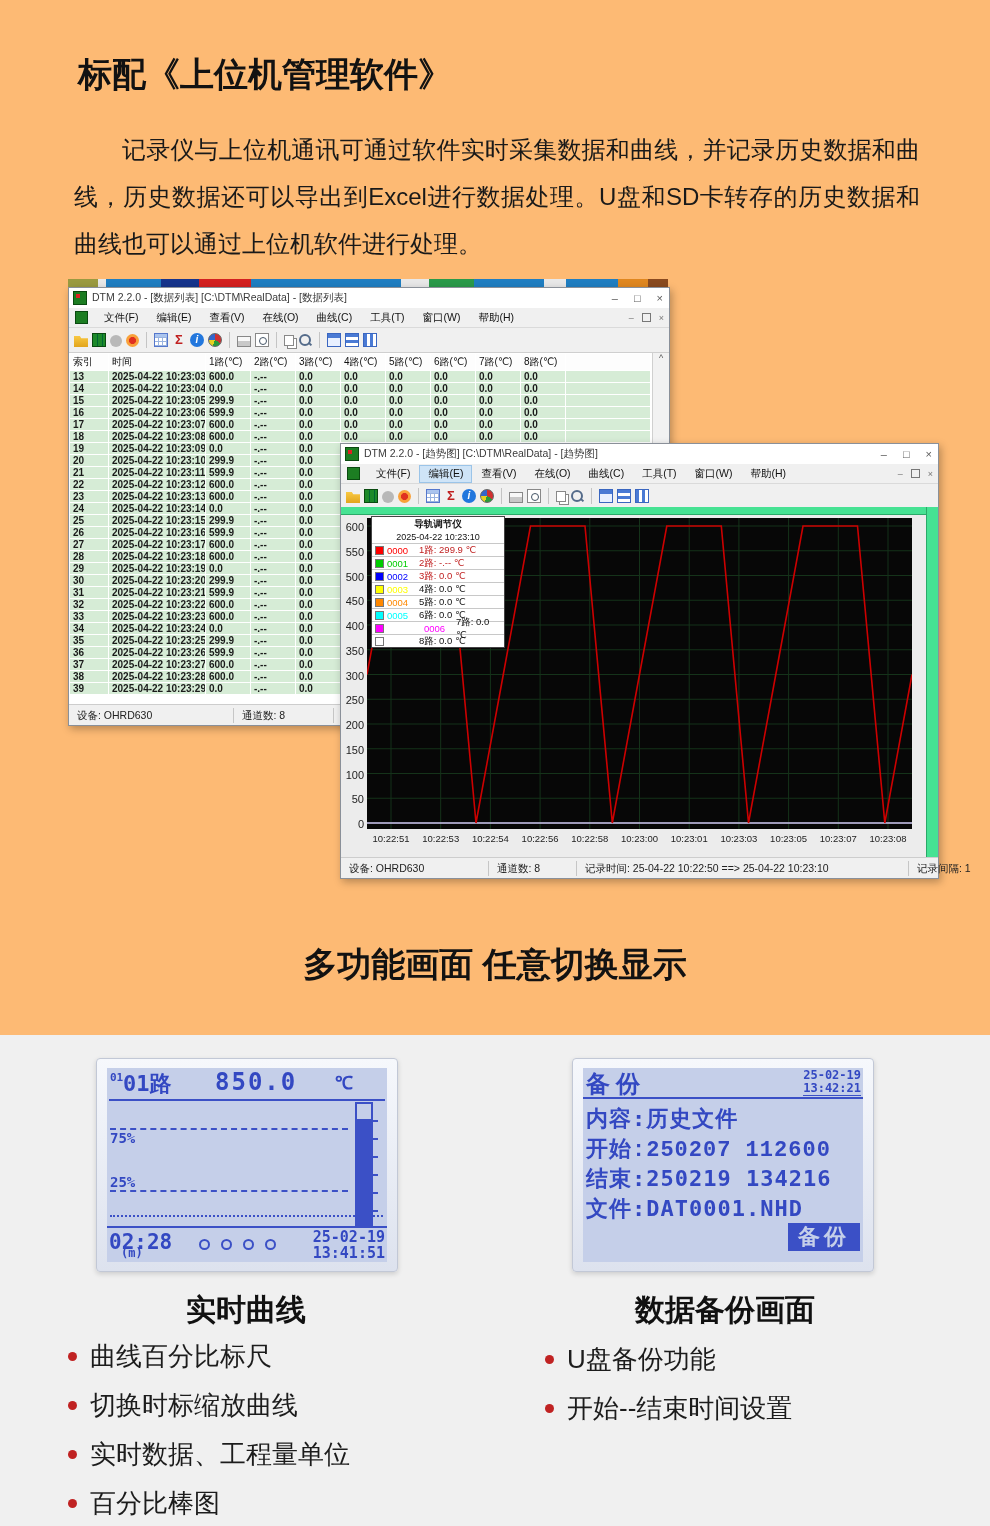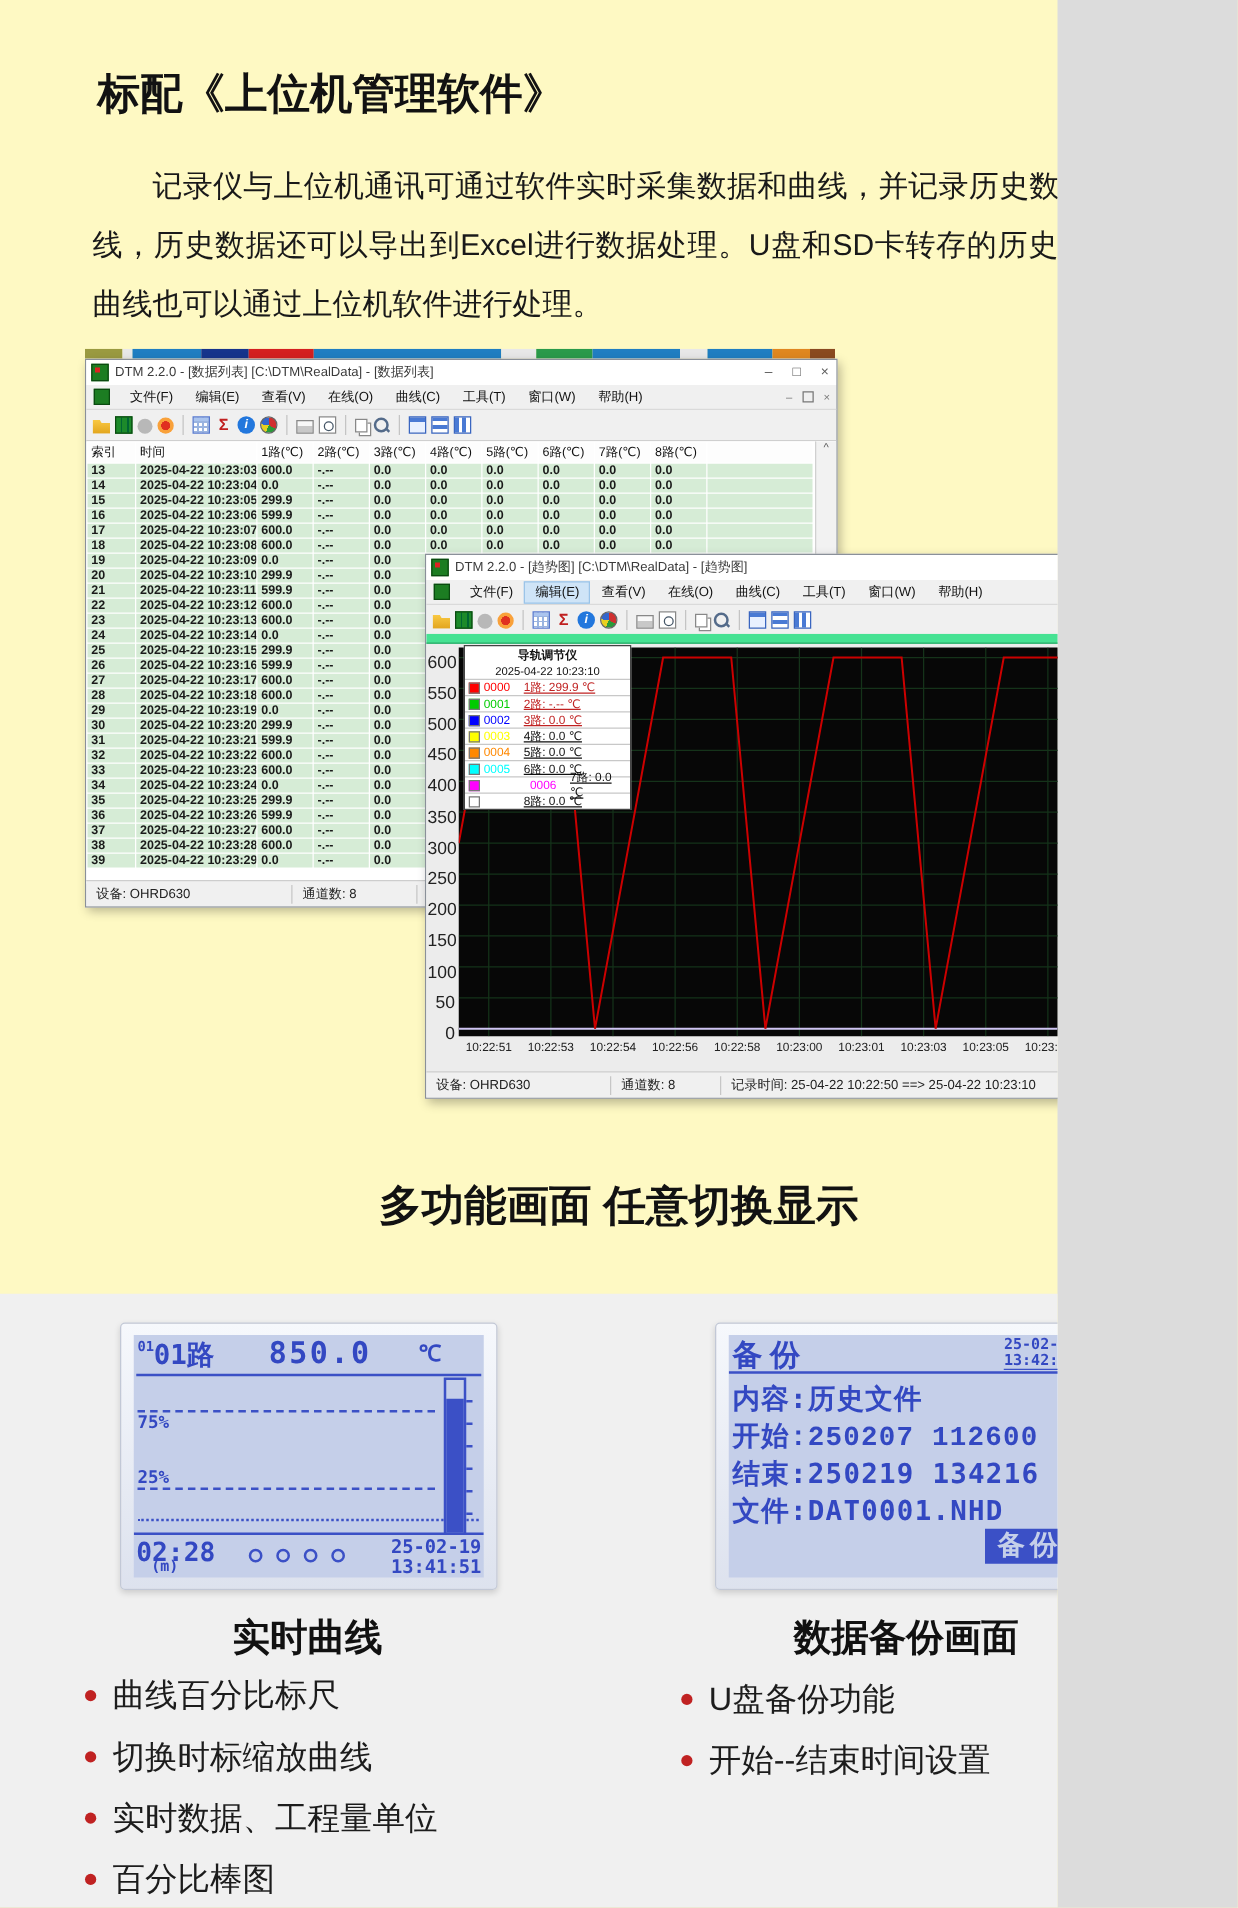--- a/index.html
+++ b/index.html
@@ -1,16 +1,16 @@
 <!DOCTYPE html>
 <html><head>
 <meta charset="utf-8">
 <style>
   html,body{margin:0;padding:0;background:#dcdcdc;}
-  #page{position:relative;width:846px;height:1526px;background:#fef9c3;overflow:hidden;
+  #page{position:relative;width:990px;height:1526px;background:#fdba74;overflow:hidden;
         font-family:"Liberation Sans","DejaVu Sans",sans-serif;color:#1a1a1a;}
   
   .page-title{position:absolute;left:78px;top:52px;font-size:34px;font-weight:700;color:#121212;margin:0;}
   .intro{position:absolute;left:74px;top:126px;width:846px;font-size:24px;line-height:47px;
          color:#191919;margin:0;text-indent:2em;text-align:justify;}
   .section-title{position:absolute;left:0;top:942px;width:990px;text-align:center;
                  font-size:34px;font-weight:700;color:#121212;margin:0;}
   
   .tabstrip{position:absolute;left:68px;top:279px;width:600px;height:8px;display:flex;overflow:hidden;}
   .tabstrip span{height:100%;}
@@ -68,30 +68,30 @@
            border-left:1px solid #d0d0d0;font-size:9px;color:#555;text-align:center;}
   .statusbar{position:absolute;bottom:0;left:0;right:0;height:20px;background:#f0f0f0;
              border-top:1px solid #cdcdcd;display:flex;font-size:10.5px;color:#222;align-items:center;}
   .seg{border-right:1px solid #c6c6c6;padding:0 8px;height:15px;line-height:15px;white-space:nowrap;overflow:hidden;flex:0 0 auto;box-sizing:border-box;}
   .seg.grow{flex:1 1 auto;border-right:none;}
   
   #w2client{position:absolute;top:63px;left:0;right:0;height:351px;background:#ececec;overflow:hidden;}
   .greentop{position:absolute;top:0;left:0;right:0;height:7px;background:#46e293;border-bottom:1px solid #2aa968;}
   .greenright{position:absolute;top:0;right:0;width:11px;bottom:0;background:#46e293;border-left:1px solid #2aa968;}
   .plotarea{position:absolute;left:26px;top:11px;width:545px;height:311px;background:#070707;}
-  .ylab{position:absolute;width:22px;text-align:right;font-size:14px;color:#222;left:1px;}
+  .ylab{position:absolute;width:22px;text-align:right;font-size:11px;color:#222;left:1px;}
   .xlab{position:absolute;top:326px;font-size:9.5px;color:#222;width:52px;text-align:center;}
   .legend{position:absolute;left:30px;top:9px;width:132px;background:#fff;border:1px solid #444;
           font-size:9.5px;z-index:3;color:#111;}
   .ltitle{text-align:center;font-weight:700;padding:1px 0;}
   .ldate{text-align:center;font-size:9px;padding-bottom:1px;}
   .lrow{display:flex;align-items:center;height:12px;border-top:1px solid #c8c8c8;padding:0 3px;}
   .sw{width:9px;height:9px;border:1px solid #777;margin-right:3px;flex:0 0 auto;box-sizing:border-box;}
   .lcode{width:32px;flex:0 0 auto;}
-  .lval{flex:1;text-decoration:underline;}
+  .lval{flex:1;}
   .lval.red,.lcode.red{color:#c02222;}
   
   .bottom{position:absolute;left:0;top:1035px;width:990px;height:491px;background:#f0f0f0;}
   .lcd{position:absolute;width:300px;height:212px;background:linear-gradient(#f6f8fc,#dde2ee);
        border:1px solid #c2c8d6;border-radius:4px;box-shadow:0 2px 5px rgba(0,0,0,.15);}
   .screen{position:absolute;left:10px;top:9px;right:10px;bottom:9px;background:#c5cfe9;
           color:#3348c2;font-family:"DejaVu Sans Mono",monospace;font-weight:700;overflow:hidden;}
   .abs{position:absolute;}
   .dashline{border-top:2px dashed #3b50c6;}
   .dotline{border-top:2px dotted #3b50c6;}

